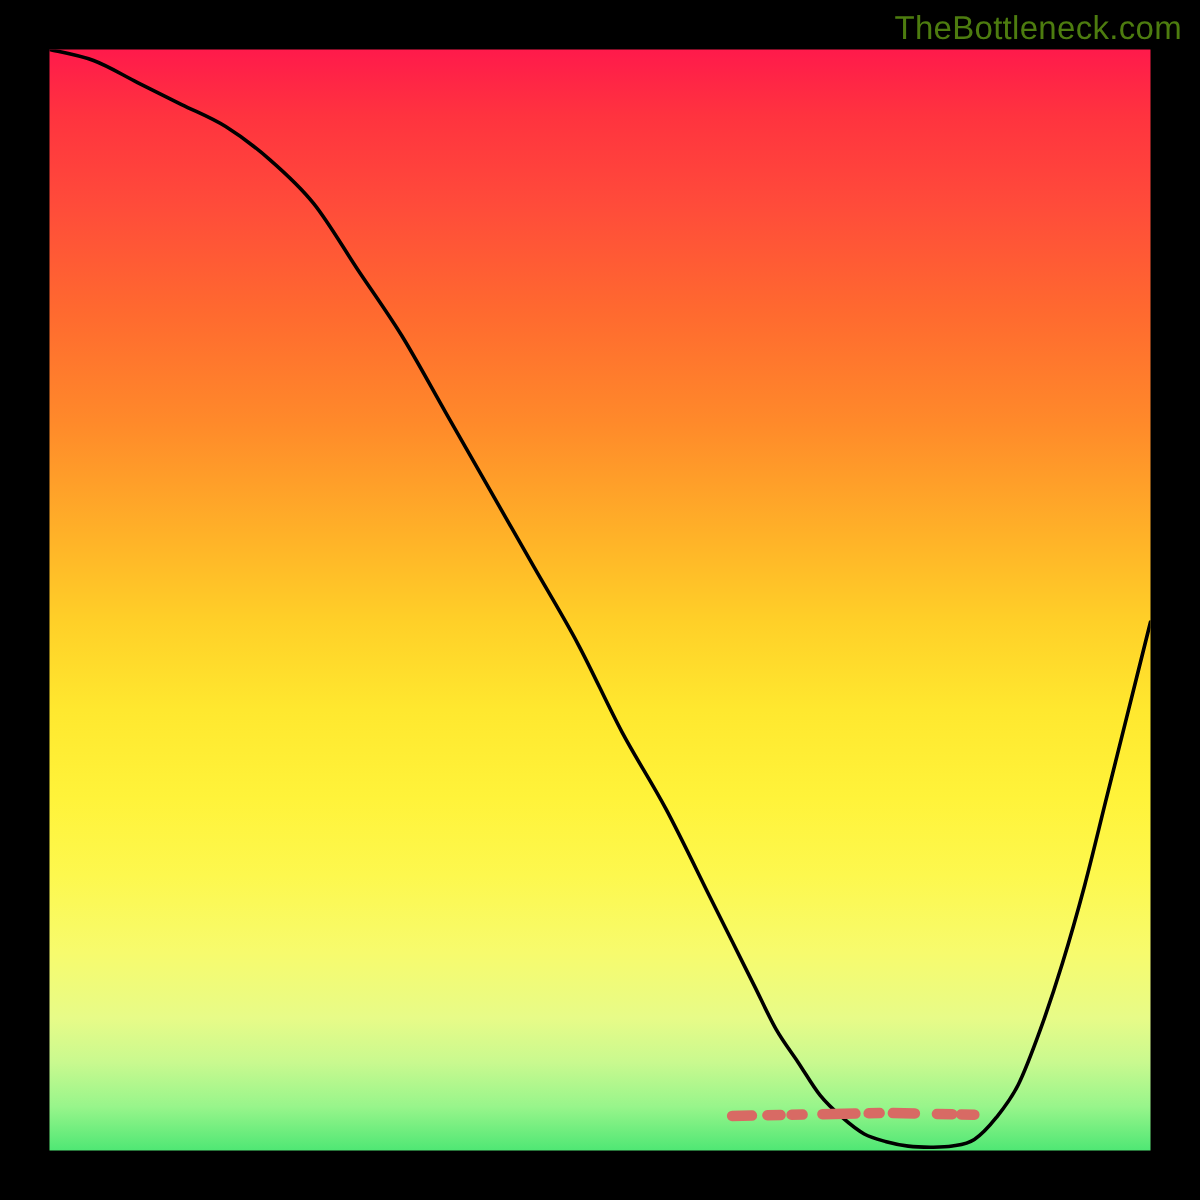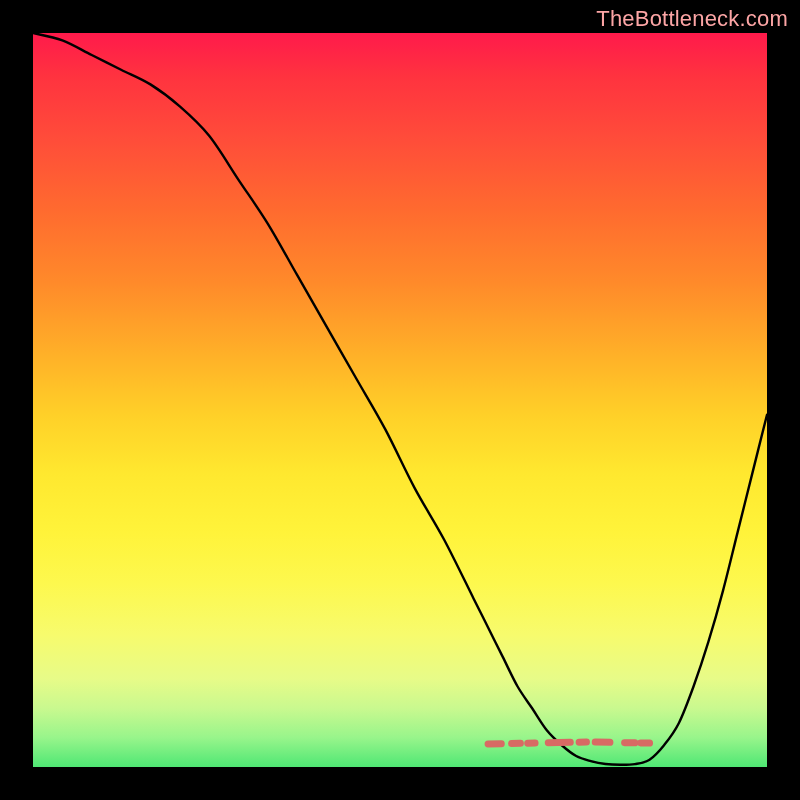--- a/index.html
+++ b/index.html
@@ -13,21 +13,21 @@
   }
   .frame {
     position: absolute;
     inset: 0;
     background: #000;
   }
   .watermark {
     position: absolute;
     top: 6px;
     right: 12px;
-    color: #fca5a5;
+    color: #4d7c0f;
     font-size: 22px;
     font-weight: 500;
     letter-spacing: 0.2px;
     z-index: 5;
     text-align: center;
   }
   .plot {
     position: absolute;
     left: 33px;
     top: 33px;

